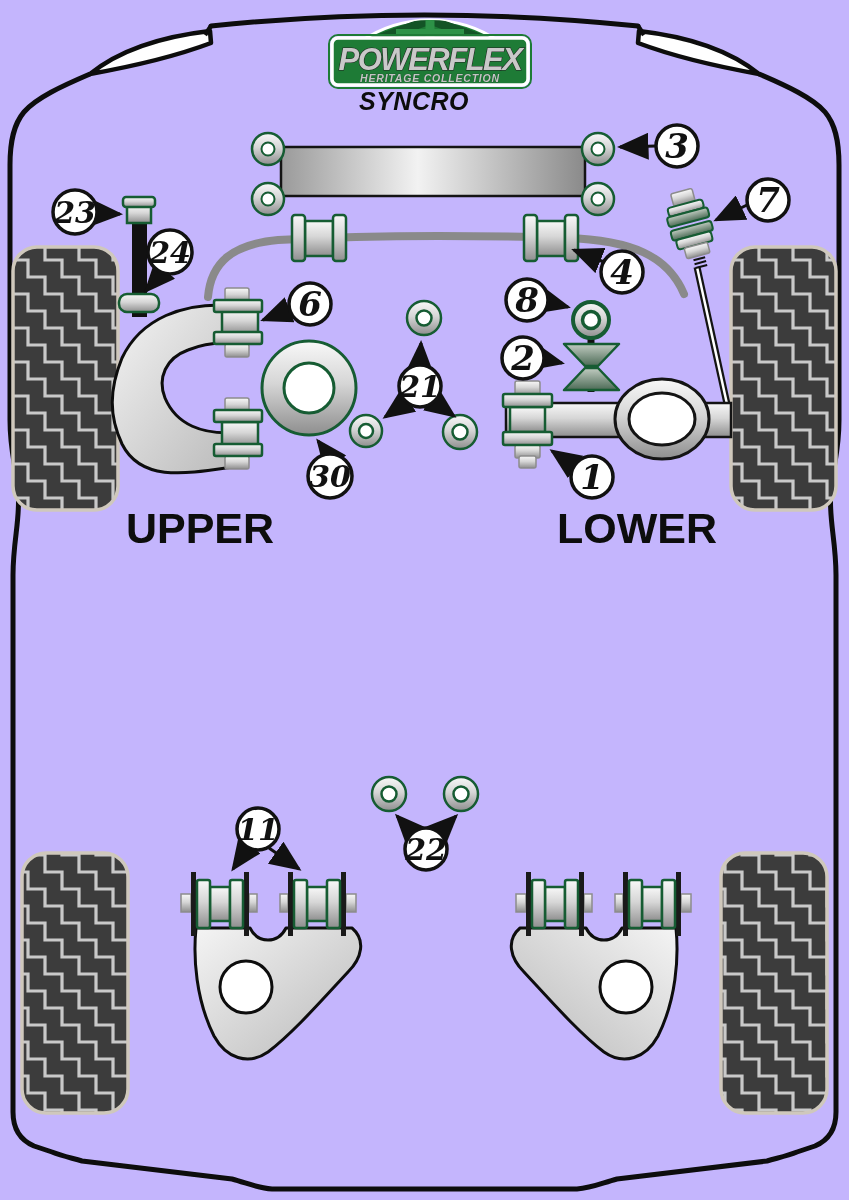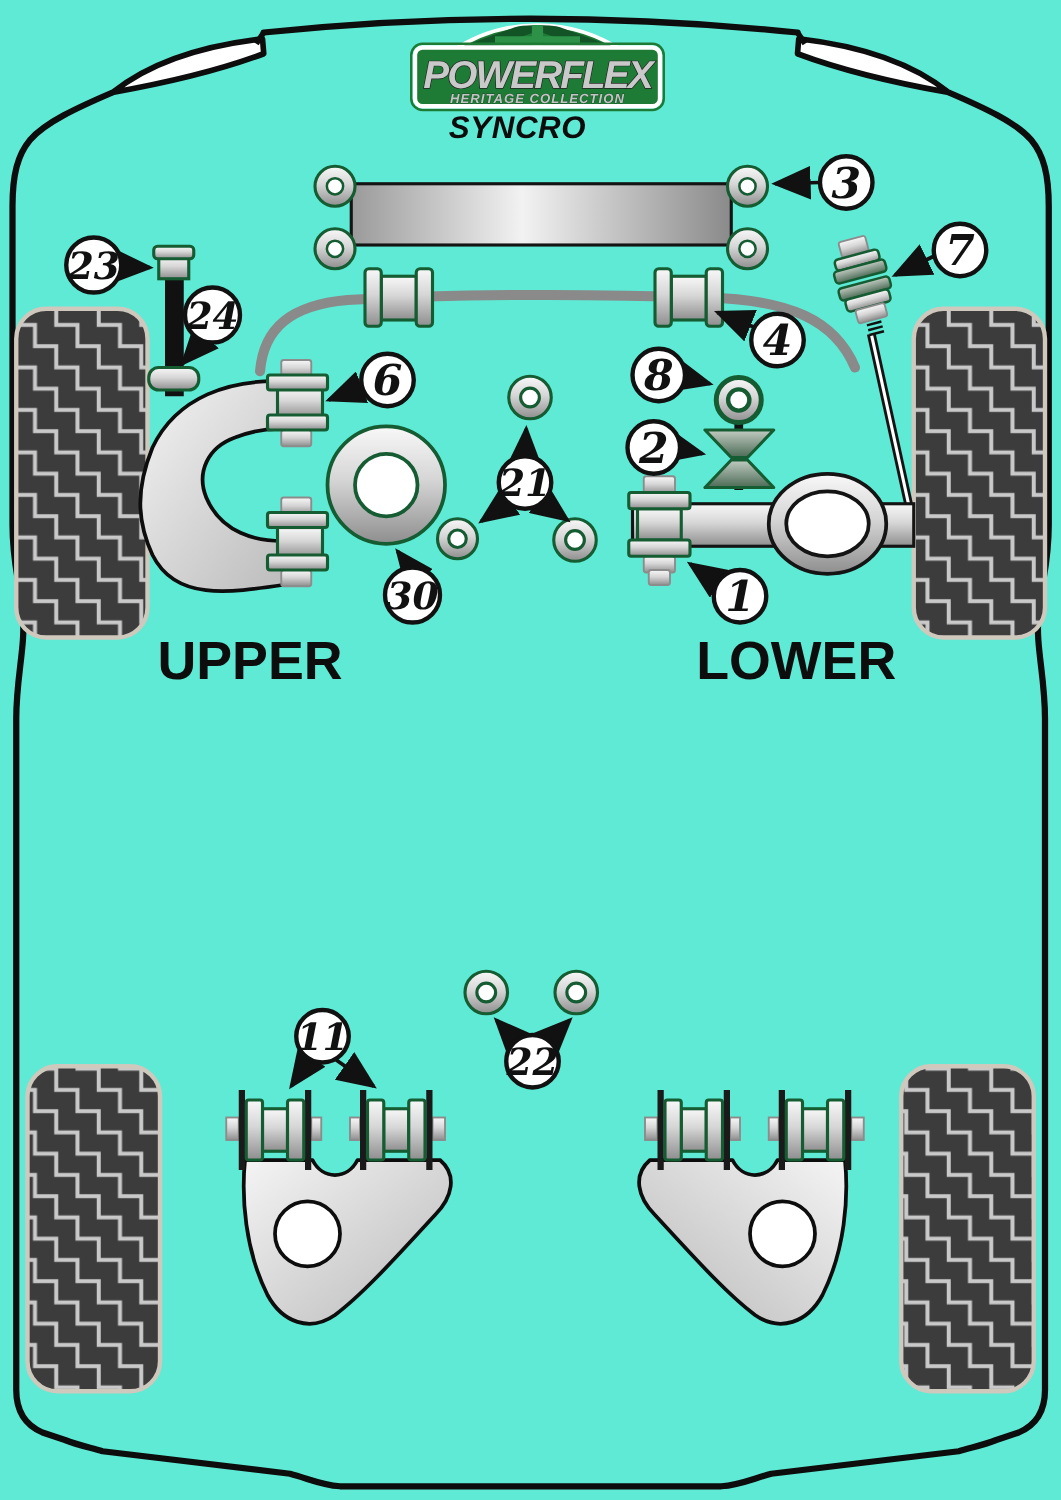--- a/index.html
+++ b/index.html
@@ -1,16 +1,16 @@
 <!DOCTYPE html>
 <html><head>
 <meta charset="utf-8">
 <style>
   html,body{margin:0;padding:0;background:#ffffff;}
-  .stage{position:relative;width:849px;height:1200px;background:#5eead4;overflow:hidden;
+  .stage{position:relative;width:849px;height:1200px;background:#c4b5fd;overflow:hidden;
          font-family:"Liberation Sans",sans-serif;}
   svg{display:block;}
   .callout-num{font-family:"DejaVu Serif",serif;font-weight:bold;font-style:italic;fill:#111;}
   .section-label{font-family:"Liberation Sans",sans-serif;font-weight:bold;font-size:43px;fill:#0d0d0d;}
   .logo-brand{font-family:"Liberation Sans",sans-serif;font-weight:bold;font-style:italic;
               font-size:31px;letter-spacing:-1.5px;fill:#c9c9c9;stroke:#232323;stroke-width:1.1px;
               paint-order:stroke;}
   .logo-sub{font-family:"Liberation Sans",sans-serif;font-weight:bold;font-style:italic;
             font-size:10.5px;letter-spacing:.8px;fill:#c4c4c4;stroke:#1b4a28;stroke-width:.6px;paint-order:stroke;}
   .logo-model{font-family:"Liberation Sans",sans-serif;font-weight:bold;font-style:italic;

